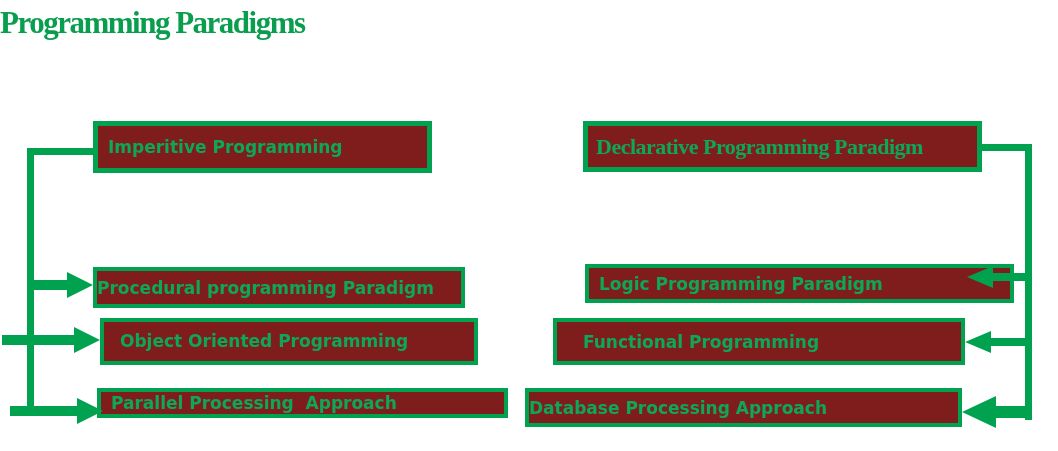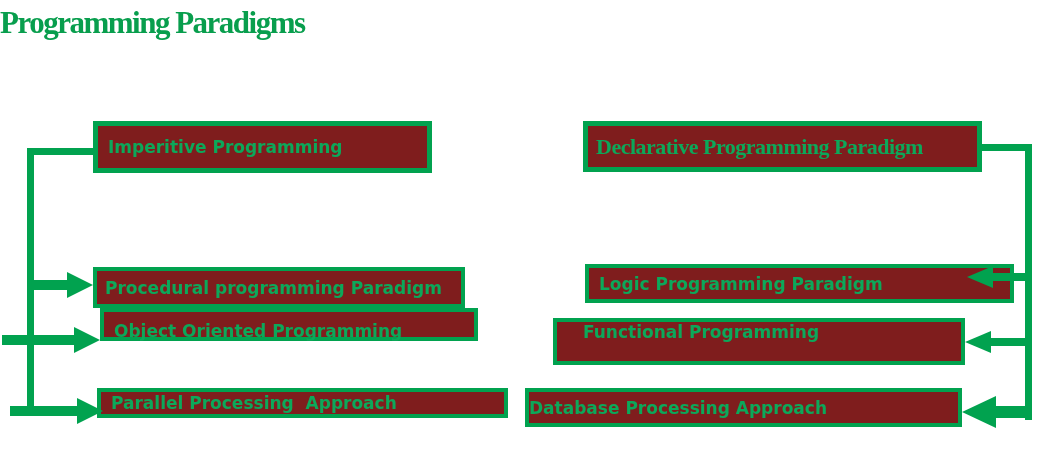--- a/index.html
+++ b/index.html
@@ -26,25 +26,25 @@
   .box .lbl{white-space:pre;}
   .sans-lbl{font-family:"DejaVu Sans",sans-serif;font-size:17px;}
 
   #box-imperative{left:93px;top:121px;width:339px;height:52px;border-width:5px;padding-left:10px;gap:6px;}
   #box-imperative .part1{font-family:"DejaVu Sans",sans-serif;font-size:17px;}
   #box-imperative .part2{font-family:"Liberation Serif",serif;font-size:20px;position:relative;top:2px;letter-spacing:0.5px;}
 
   #box-declarative{left:583px;top:121px;width:399px;height:51px;border-width:5px;padding-left:8px;
     font-family:"Liberation Serif",serif;font-size:22px;letter-spacing:-0.5px;}
 
-  #box-procedural{left:93px;top:267px;width:372px;height:41px;padding-left:8px;text-align:center;}
-  #box-oop{left:100px;top:308px;width:378px;height:33px;padding-left:10px;align-items:flex-start;padding-top:9px;}
+  #box-procedural{left:93px;top:267px;width:372px;height:41px;text-align:center;}
+  #box-oop{left:100px;top:318px;width:378px;height:47px;padding-left:16px;align-items:flex-start;padding-top:9px;}
   #box-parallel{left:97px;top:388px;width:411px;height:30px;padding-left:10px;}
   #box-logic{left:585px;top:264px;width:429px;height:39px;padding-left:10px;}
-  #box-functional{left:553px;top:318px;width:412px;height:47px;padding-left:26px;align-items:flex-start;}
+  #box-functional{left:553px;top:318px;width:412px;height:47px;padding-left:26px;align-items:flex-start;padding-top:10px;}
   #box-database{left:525px;top:388px;width:437px;height:39px;justify-content:flex-start;}
 
   .line{position:absolute;background:var(--green);}
   #left-rail-h{left:27px;top:148px;width:66px;height:7px;}
   #left-rail-v{left:27px;top:148px;width:7px;height:268px;}
   #right-rail-h{left:982px;top:144px;width:50px;height:7px;}
   #right-rail-v{left:1025px;top:144px;width:7px;height:276px;}
 
   .arrow{position:absolute;}
   .arrow-tail{position:absolute;background:var(--green);}

